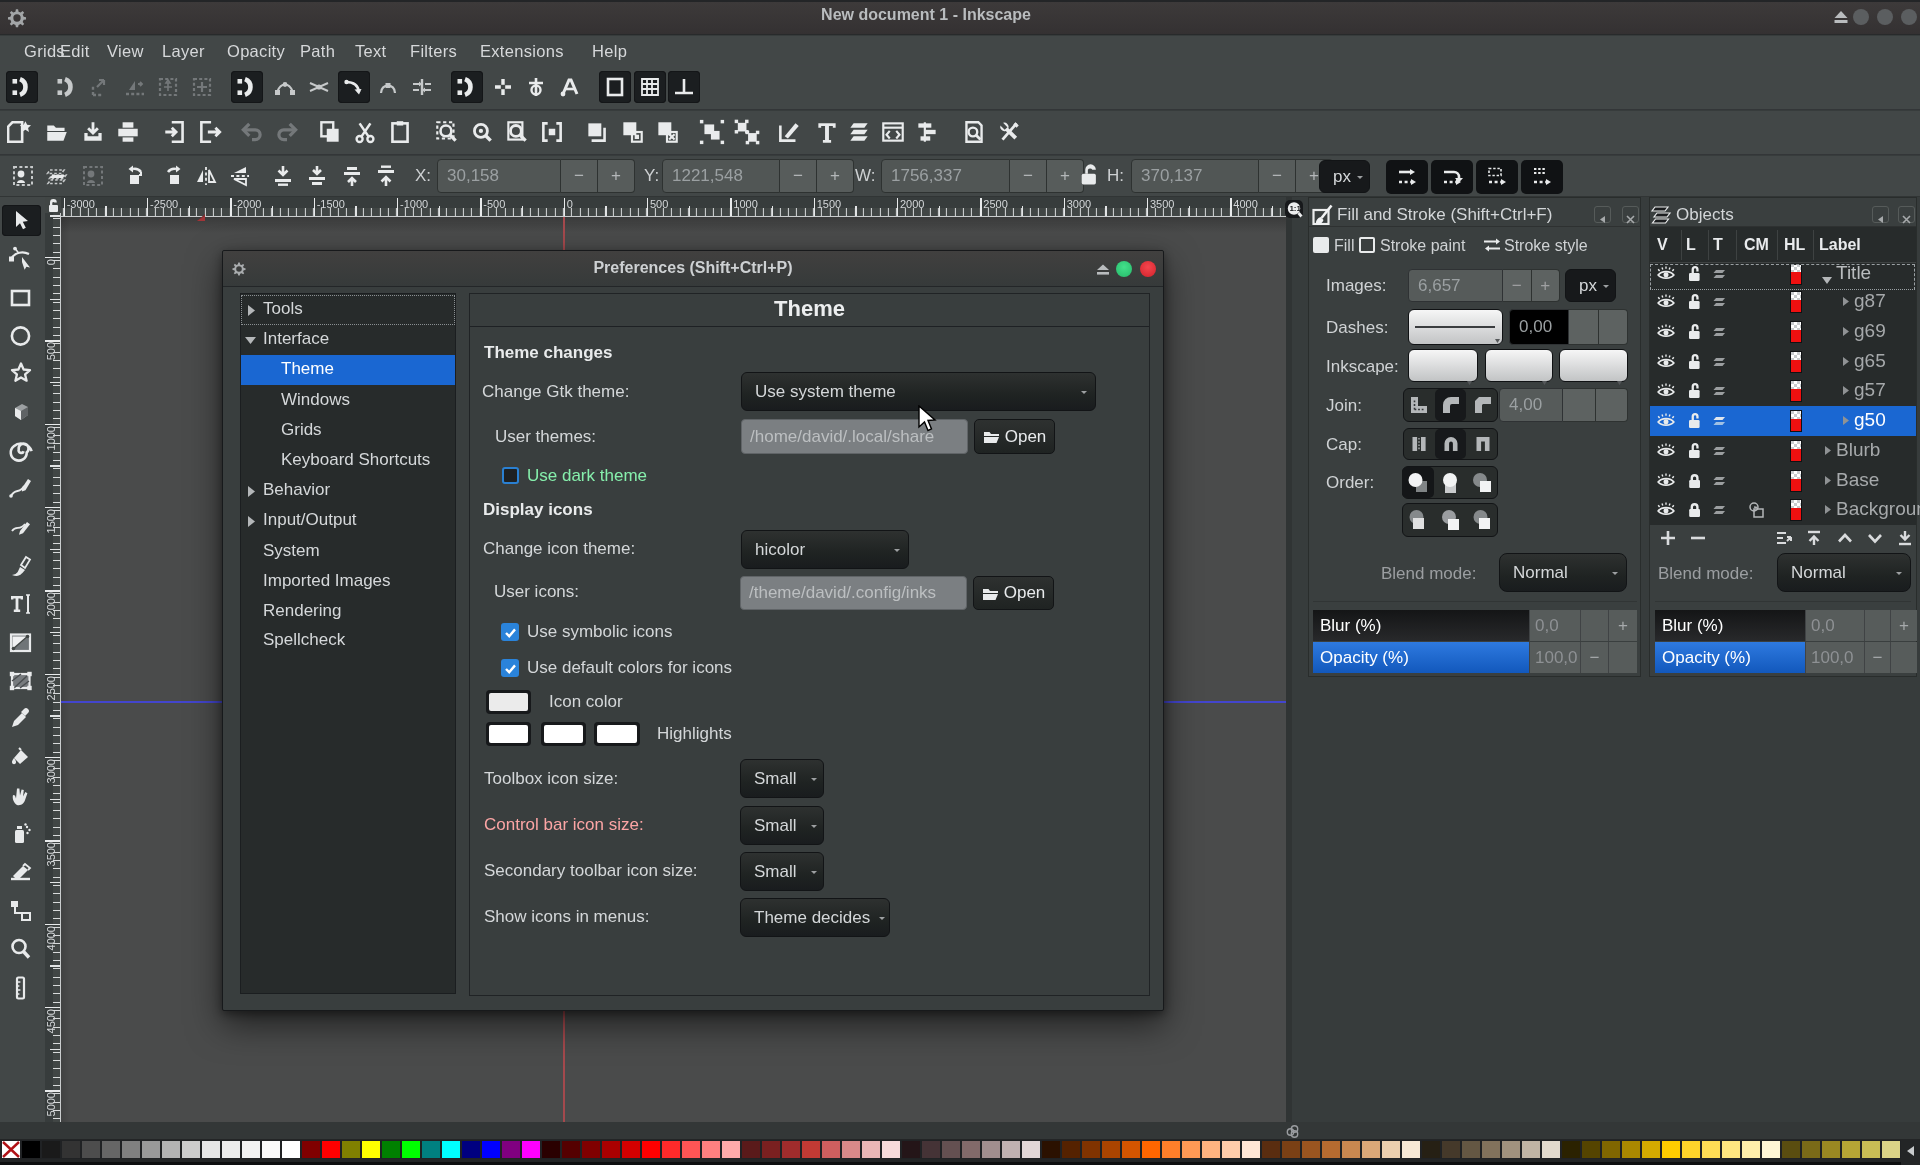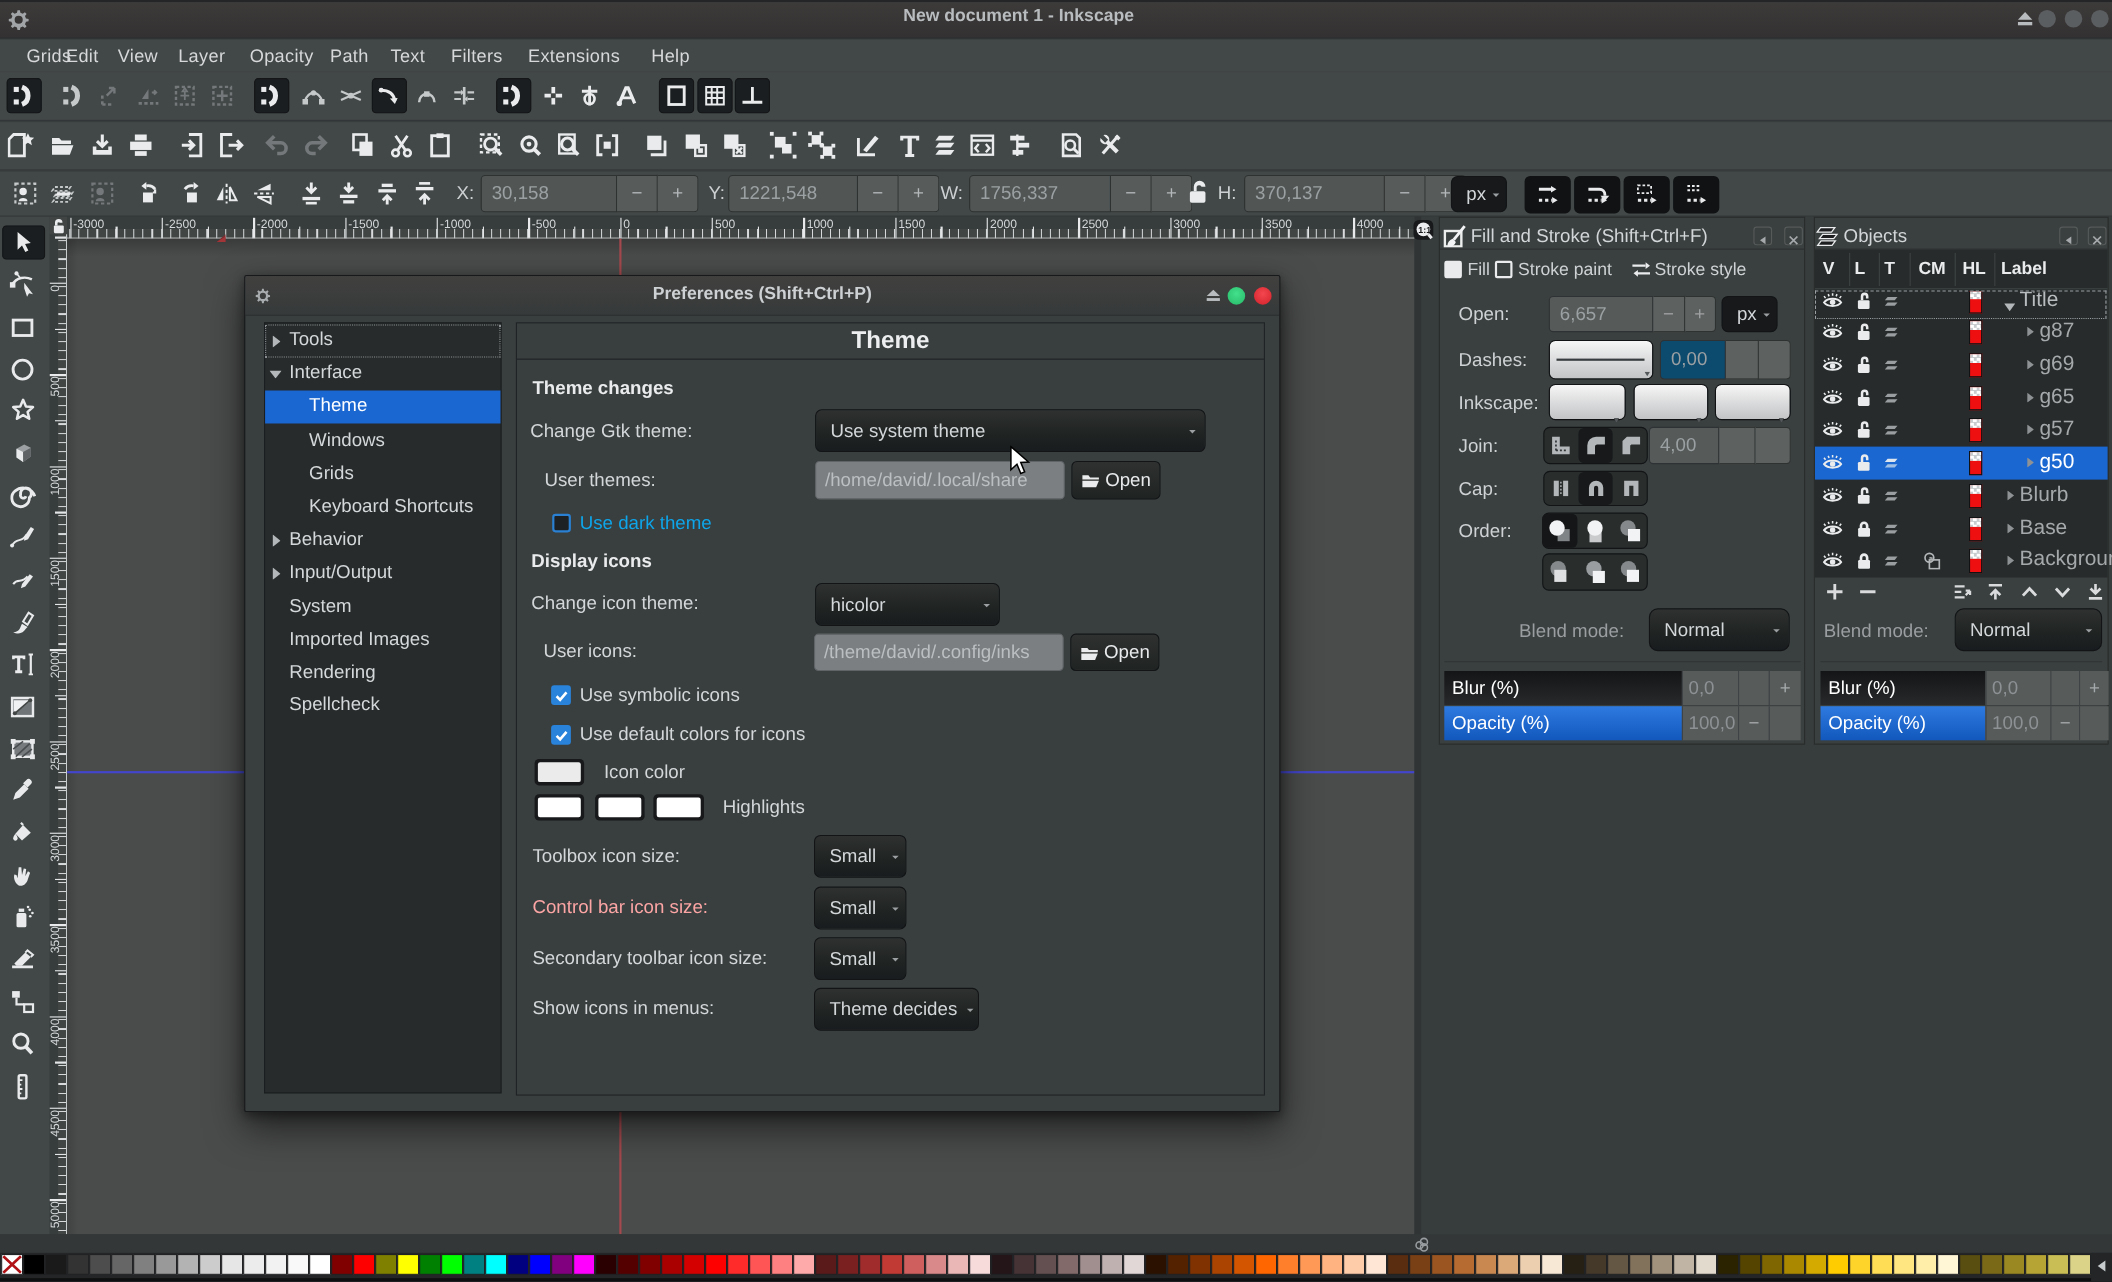--- a/index.html
+++ b/index.html
@@ -865,32 +865,32 @@
 <div style="position:absolute;left:1309px;top:226px;width:331px;height:1px;background:#2e3131;"></div>
 <div style="position:absolute;left:1313px;top:237px;width:16px;height:16px;background:#e9ebec;border-radius:2px;"></div>
 <div style="position:absolute;left:1334px;top:237px;color:#cfd2d4;font-size:16px;">Fill</div>
 <div style="position:absolute;left:1359px;top:237px;width:16px;height:16px;border:2.5px solid #e9ebec;border-radius:2px;"></div>
 <div style="position:absolute;left:1380px;top:237px;color:#cfd2d4;font-size:16px;">Stroke paint</div>
 <div style="position:absolute;left:1483px;top:237px;width:18px;height:16px;"><svg width="18" height="16" viewBox="0 0 18 16" style="">
       <path d="M1 4.5 h12 M5 11.5 h12" stroke="#e9ebec" stroke-width="2.2"></path>
       <path d="M13 1.5 l4 3 -4 3 Z M6 8.5 l-4 3 4 3 Z" fill="#e9ebec"></path>
     </svg></div>
 <div style="position:absolute;left:1504px;top:237px;color:#cfd2d4;font-size:16px;">Stroke style</div>
-<div style="position:absolute;left:1326px;top:276px;color:#cfd2d4;font-size:17px;">Open:</div>
+<div style="position:absolute;left:1326px;top:276px;color:#cfd2d4;font-size:17px;">Images:</div>
 <div class="entry3" style="left:1408px;top:269px;width:95px;height:33px;border-radius:4px 0 0 4px;background:#565b5a;border-color:#2f3234;">6,657</div>
 <div class="spinbtn" style="left:1503px;top:269px;width:28.5px;height:33px;background:#5d6261;color:#9fa0a2;">−</div>
 <div class="spinbtn" style="left:1531.5px;top:269px;width:28.5px;height:33px;border-radius:0 4px 4px 0;background:#5d6261;color:#9fa0a2;">+</div>
 <div class="combo" style="left:1565px;top:269px;width:51px;height:33px;background:#17191b;">px<span class="arr" style="right:5px;"></span></div>
 <div style="position:absolute;left:1326px;top:318px;color:#cfd2d4;font-size:17px;">Dashes:</div>
 <div class="lightbtn" style="left:1408px;top:309px;width:95px;height:36px;"></div>
 <div style="position:absolute;left:1415px;top:326px;width:80px;height:2px;background:#3a3d3f;"></div>
 <div style="position:absolute;left:1495px;top:329px;width:5px;height:4px;"><svg width="5" height="4" viewBox="0 0 5 4" style="">
       <path d="M0 0 h5 L2.5 4 Z" fill="#55585a"></path>
     </svg></div>
-<div class="entry3" style="left:1509px;top:309px;width:60px;height:36px;border-radius:4px 0 0 4px;background:#0c4a6e;border-color:#2f3234;">0,00</div>
+<div class="entry3" style="left:1509px;top:309px;width:60px;height:36px;border-radius:4px 0 0 4px;background:#000000;border-color:#2f3234;">0,00</div>
 <div class="spinbtn" style="left:1569px;top:309px;width:29.5px;height:36px;background:#5d6261;color:#9fa0a2;"></div>
 <div class="spinbtn" style="left:1598.5px;top:309px;width:29.5px;height:36px;border-radius:0 4px 4px 0;background:#5d6261;color:#9fa0a2;"></div>
 <div style="position:absolute;left:1326px;top:357px;color:#cfd2d4;font-size:17px;">Inkscape:</div>
 <div class="lightbtn" style="left:1408px;top:349px;width:70px;height:33px;"></div>
 <div style="position:absolute;left:1467px;top:371px;width:5px;height:4px;"><svg width="5" height="4" viewBox="0 0 5 4" style="">
       <path d="M0 0 h5 L2.5 4 Z" fill="#55585a"></path>
     </svg></div>
 <div class="lightbtn" style="left:1485px;top:349px;width:68px;height:33px;"></div>
 <div style="position:absolute;left:1542px;top:371px;width:5px;height:4px;"><svg width="5" height="4" viewBox="0 0 5 4" style="">
       <path d="M0 0 h5 L2.5 4 Z" fill="#55585a"></path>
@@ -1314,21 +1314,21 @@
 <div style="position:absolute;left:484px;top:343px;color:#e9ebec;font-size:17px;font-weight:bold;">Theme changes</div>
 <div style="position:absolute;left:482px;top:382px;color:#d4d7d9;font-size:17px;">Change Gtk theme:</div>
 <div class="combo" style="left:741px;top:372px;width:355px;height:39px;">Use system theme<span class="arr"></span></div>
 <div style="position:absolute;left:495px;top:427px;color:#d4d7d9;font-size:17px;">User themes:</div>
 <div style="position:absolute;left:741px;top:419px;width:227px;height:35px;background:#7b7f82;border:1px solid #606467;border-radius:4px;color:#bcbfc1;font-size:17px;display:flex;align-items:center;padding-left:8px;overflow:hidden;white-space:nowrap;">/home/david/.local/share</div>
 <div style="position:absolute;left:974px;top:419px;width:81px;height:35px;background:linear-gradient(#2e3130,#1f2322);border:1px solid #121416;border-radius:5px;display:flex;align-items:center;justify-content:center;gap:5px;color:#e8eaec;font-size:17px;"><svg width="17" height="15" viewBox="0 0 17 15" style="">
       <path d="M1 3 h5.5 l1.5 2 H16 v2 H1 Z" fill="#e9ebec"></path>
       <path d="M1 8 h15 l-2.5 6 H1 Z" fill="#e9ebec"></path>
     </svg>Open</div>
 <div style="position:absolute;left:502px;top:467px;width:17px;height:17px;border:2.5px solid #2a80d2;border-radius:3px;background:#1e2123;"></div>
-<div style="position:absolute;left:527px;top:466px;color:#0ea5e9;font-size:17px;">Use dark theme</div>
+<div style="position:absolute;left:527px;top:466px;color:#86efac;font-size:17px;">Use dark theme</div>
 <div style="position:absolute;left:483px;top:500px;color:#e9ebec;font-size:17px;font-weight:bold;">Display icons</div>
 <div style="position:absolute;left:483px;top:539px;color:#d4d7d9;font-size:17px;">Change icon theme:</div>
 <div class="combo" style="left:741px;top:530px;width:168px;height:39px;">hicolor<span class="arr"></span></div>
 <div style="position:absolute;left:494px;top:582px;color:#d4d7d9;font-size:17px;">User icons:</div>
 <div style="position:absolute;left:740px;top:576px;width:227px;height:34px;background:#7b7f82;border:1px solid #606467;border-radius:4px;color:#bcbfc1;font-size:17px;display:flex;align-items:center;padding-left:8px;overflow:hidden;white-space:nowrap;">/theme/david/.config/inks</div>
 <div style="position:absolute;left:973px;top:576px;width:81px;height:34px;background:linear-gradient(#2e3130,#1f2322);border:1px solid #121416;border-radius:5px;display:flex;align-items:center;justify-content:center;gap:5px;color:#e8eaec;font-size:17px;"><svg width="17" height="15" viewBox="0 0 17 15" style="">
       <path d="M1 3 h5.5 l1.5 2 H16 v2 H1 Z" fill="#e9ebec"></path>
       <path d="M1 8 h15 l-2.5 6 H1 Z" fill="#e9ebec"></path>
     </svg>Open</div>
 <div style="position:absolute;left:501px;top:623px;width:18px;height:18px;background:#2a83da;border-radius:3px;display:flex;align-items:center;justify-content:center;">

